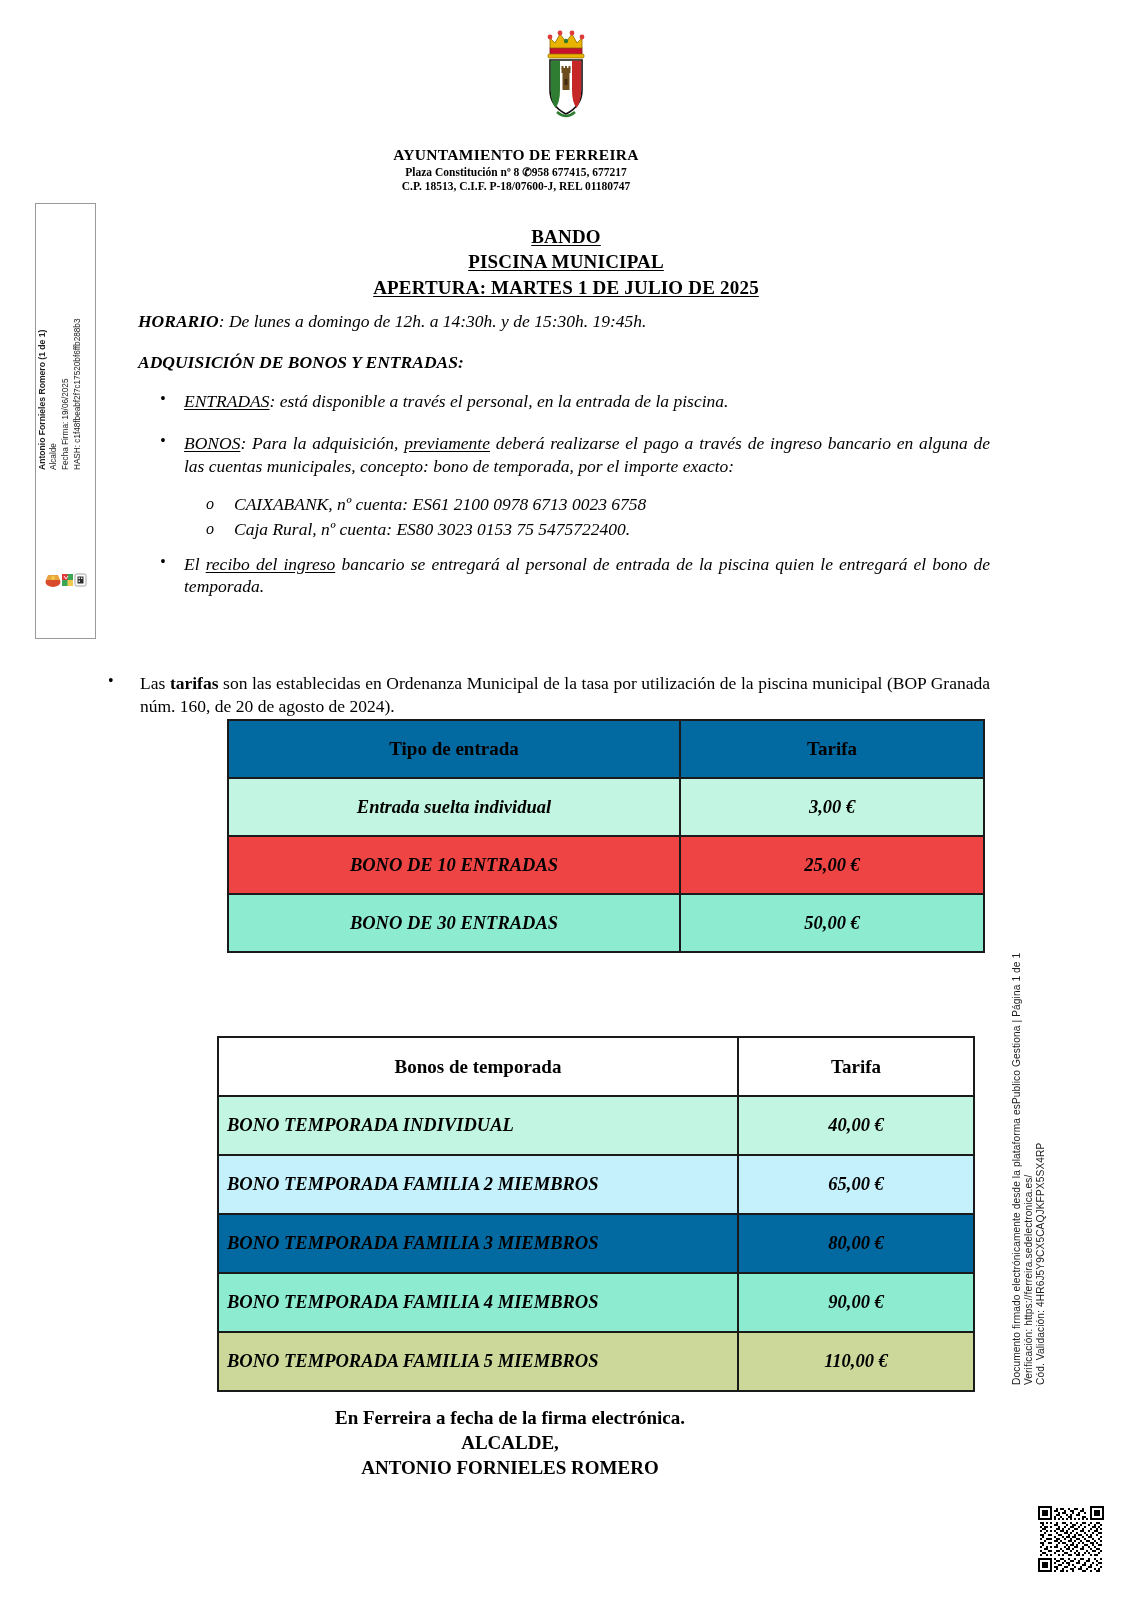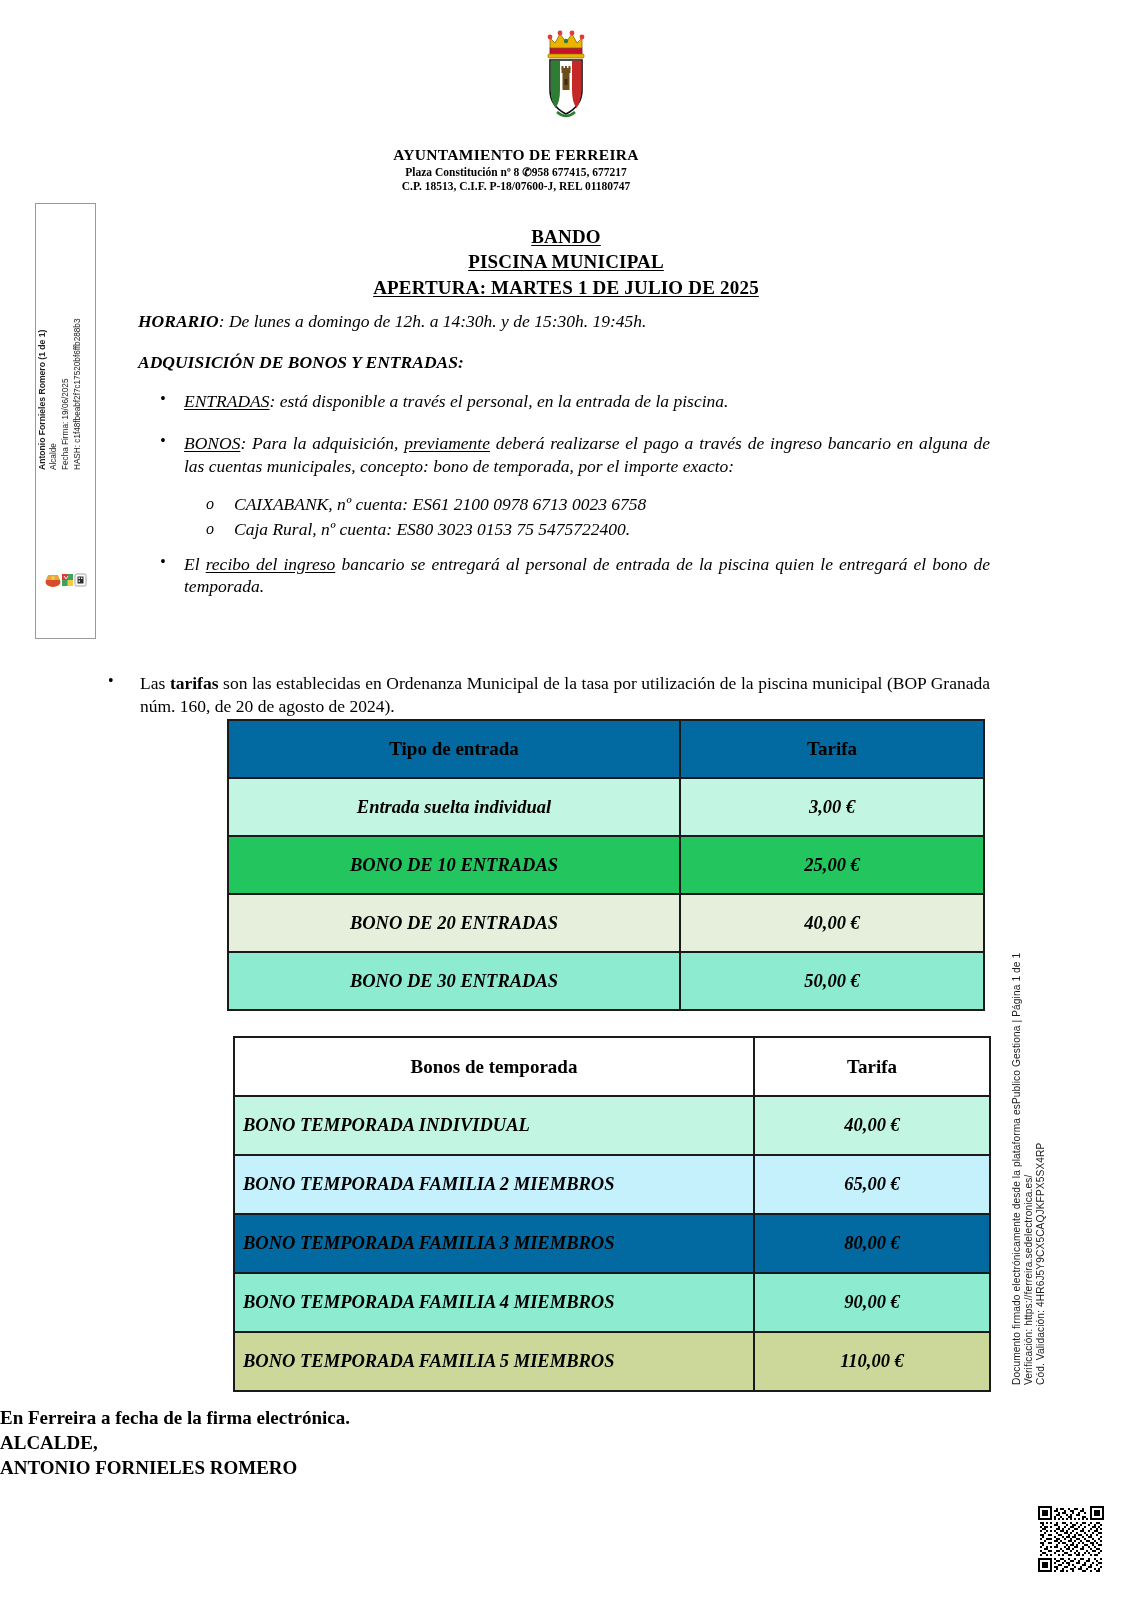--- a/index.html
+++ b/index.html
@@ -175,21 +175,21 @@
   }
   .t1 td {
     font-size: 18.5px;
     font-weight: bold;
     font-style: italic;
   }
 
   .t2 {
     position: absolute;
     top: 1036px;
-    left: 233px;
+    left: 217px;
     width: 756px;
   }
   .t2 col.c1 { width: 520px; }
   .t2 col.c2 { width: 236px; }
   .t2 th, .t2 td {
     height: 57px;
     vertical-align: middle;
   }
   .t2 th {
     background: #ffffff;
@@ -210,21 +210,21 @@
     font-style: italic;
     text-align: center;
   }
 
   
   .sign-block {
     position: absolute;
     top: 1405px;
     left: 0;
     width: 1020px;
-    text-align: left;
+    text-align: center;
     line-height: 1.32;
   }
   .sign-block div {
     font-size: 19px;
     font-weight: bold;
   }
 
   
   .stamp-left {
     position: absolute;
@@ -385,27 +385,23 @@
     <tr>
       <th>Tipo de entrada</th>
       <th>Tarifa</th>
     </tr>
   </thead>
   <tbody>
     <tr style="background:#c3f6e2;">
       <td>Entrada suelta individual</td>
       <td>3,00 €</td>
     </tr>
-    <tr style="background:#22c55e;">
+    <tr style="background:#ef4444;">
       <td>BONO DE 10 ENTRADAS</td>
       <td>25,00 €</td>
-    </tr>
-    <tr style="background:#e5efdb;">
-      <td>BONO DE 20 ENTRADAS</td>
-      <td>40,00 €</td>
     </tr>
     <tr style="background:#8deccf;">
       <td>BONO DE 30 ENTRADAS</td>
       <td>50,00 €</td>
     </tr>
   </tbody>
 </table>
 
 <table class="tarifa-table t2">
   <colgroup>

